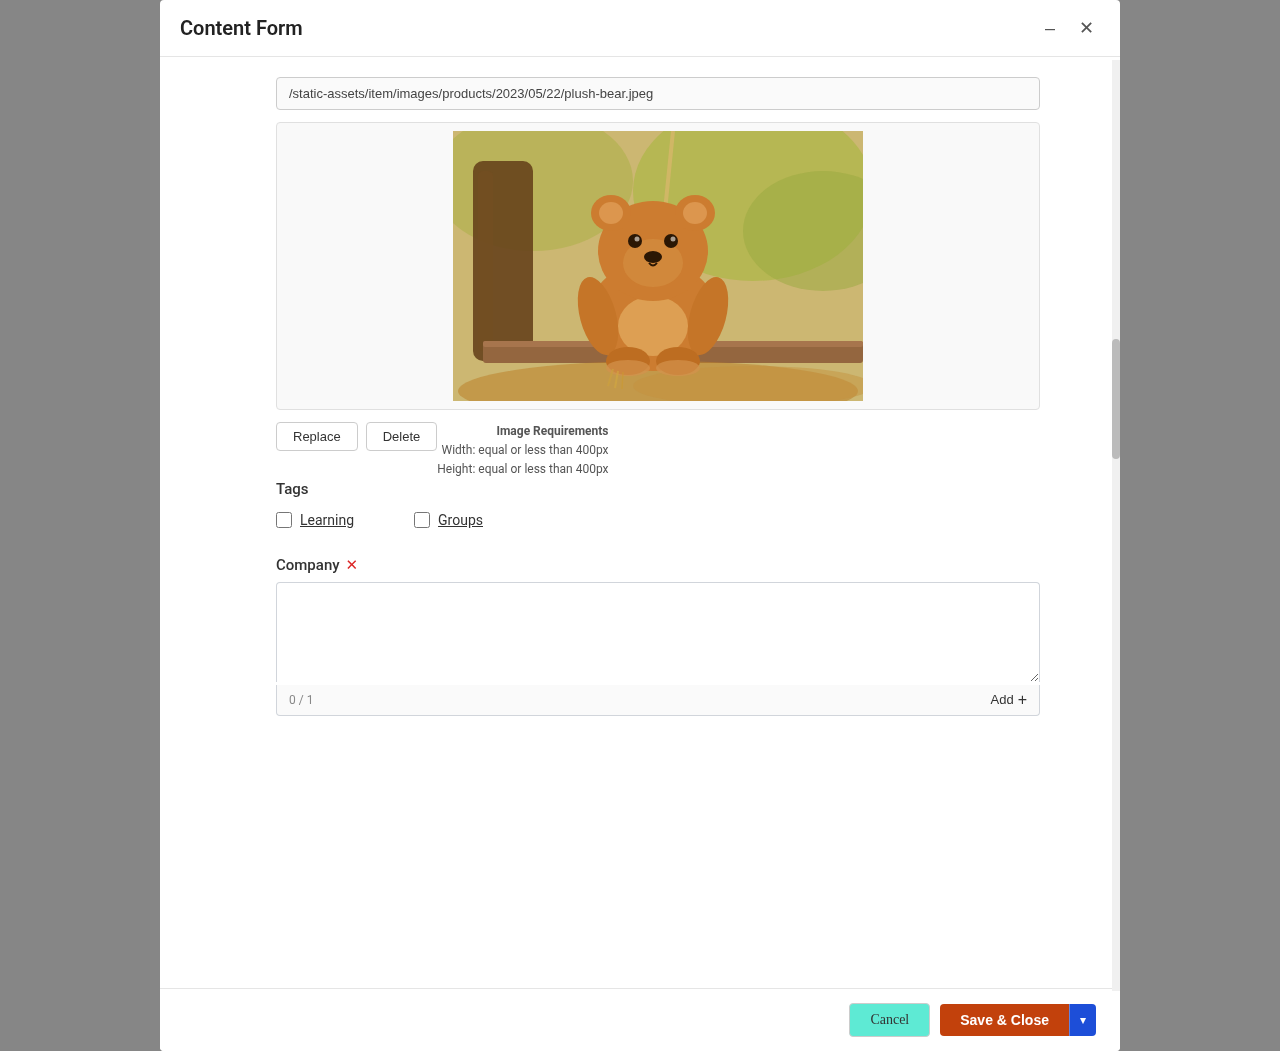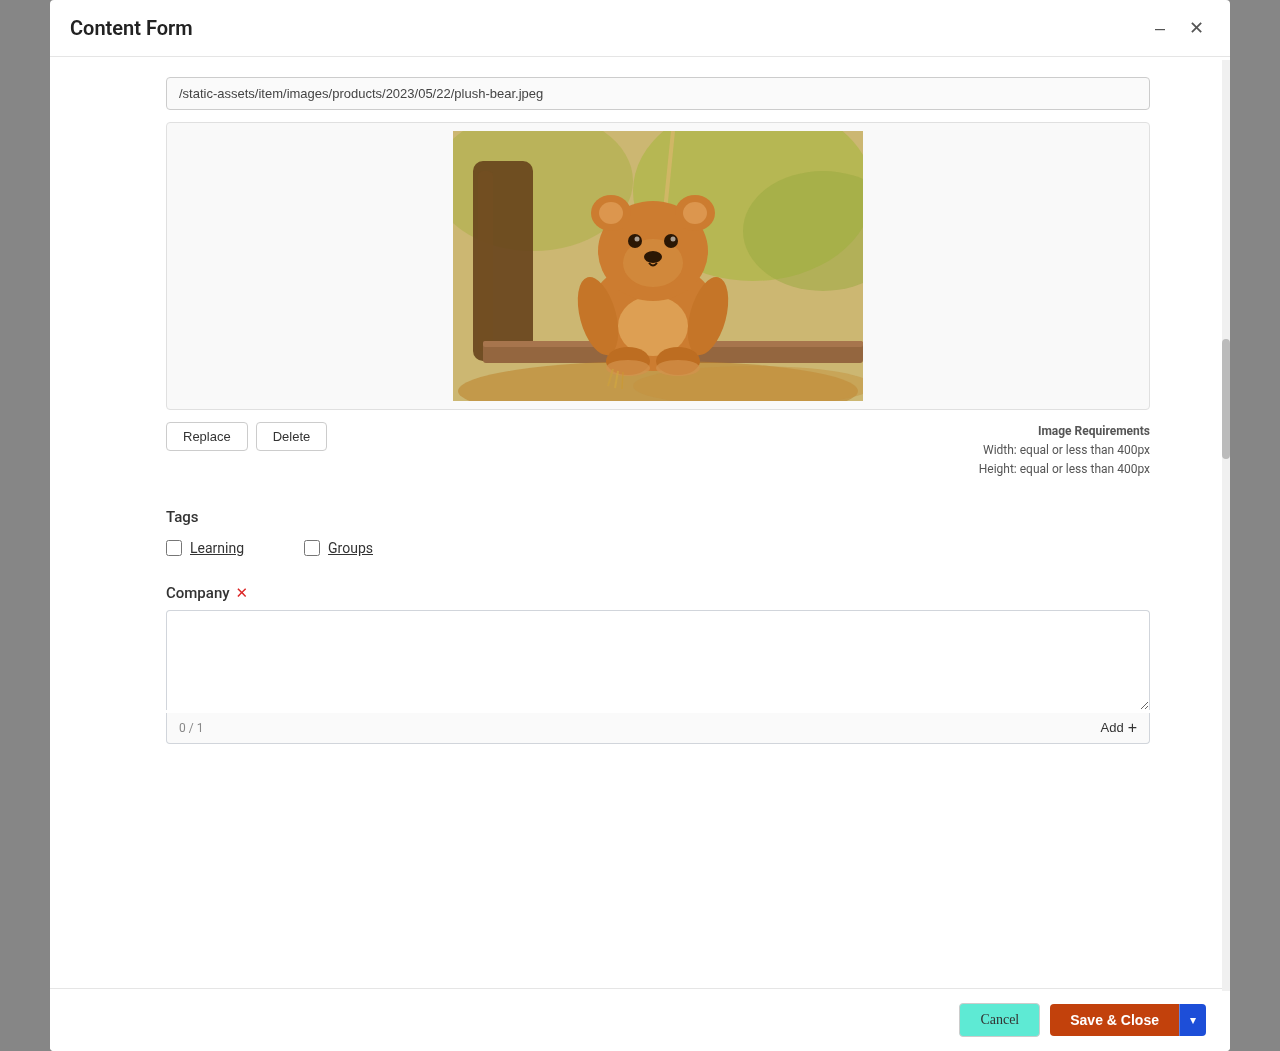--- a/index.html
+++ b/index.html
@@ -16,21 +16,21 @@
       position: fixed;
       inset: 0;
       background: rgba(0,0,0,0.4);
       display: flex;
       align-items: flex-start;
       justify-content: center;
       padding-top: 0;
     }
     .modal {
       background: #fff;
-      width: 1180px;
+      width: 960px;
       max-width: 100%;
       min-height: 1051px;
       border-radius: 4px;
       display: flex;
       flex-direction: column;
       position: relative;
       overflow: hidden;
     }
     .modal-header {
       display: flex;
@@ -104,23 +104,20 @@
       justify-content: center;
       min-height: 270px;
       background: #f9f9f9;
       margin-bottom: 12px;
     }
 
     
     .image-actions {
       display: flex;
       align-items: flex-start;
-      justify-content: space-between;
-      margin-bottom: 28px;
-      gap: 46px;
     }
     .image-buttons {
       display: flex;
       gap: 8px;
     }
     .btn-outline {
       background: #fff;
       border: 1px solid #ccc;
       border-radius: 4px;
       padding: 6px 16px;

